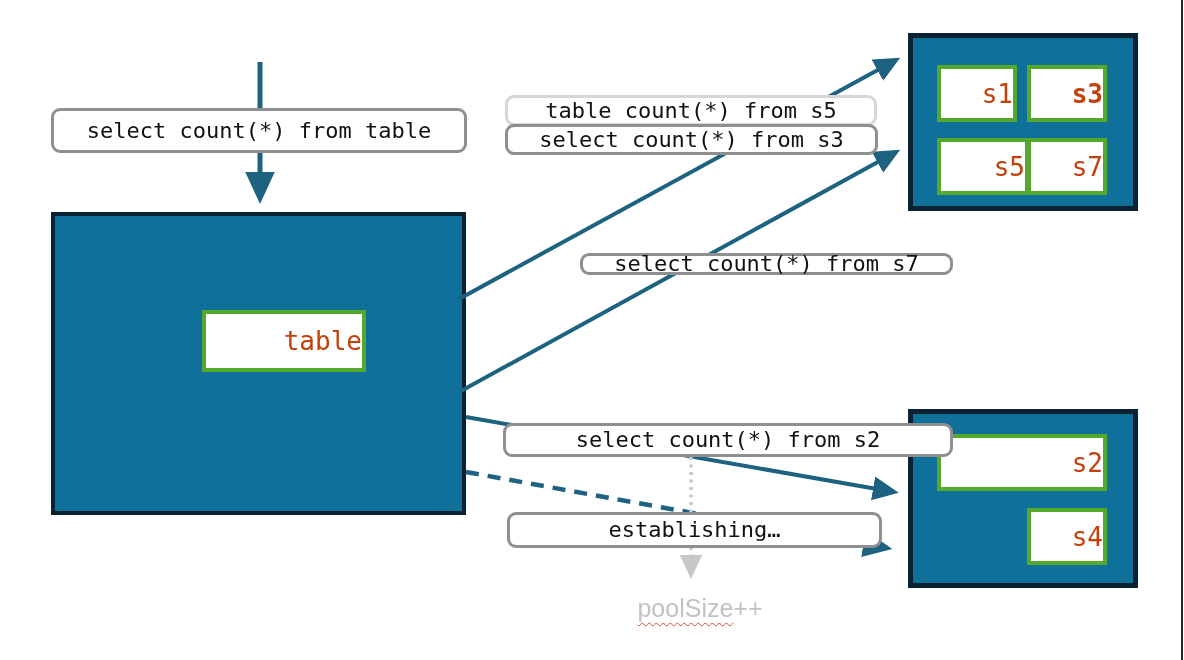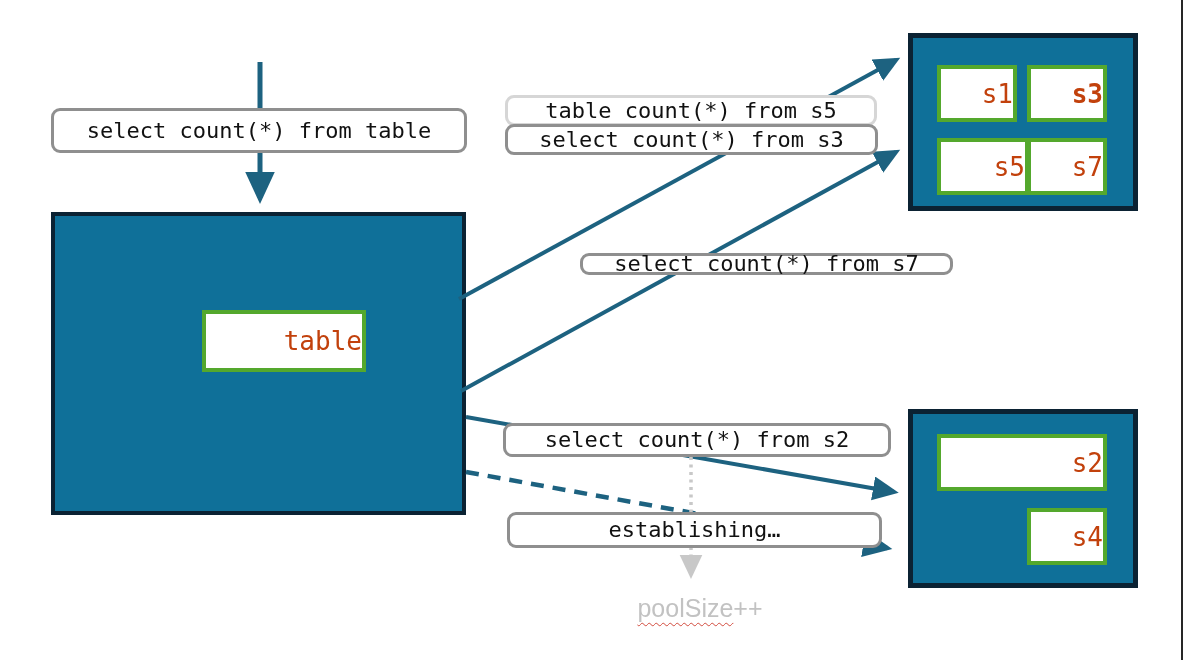--- a/index.html
+++ b/index.html
@@ -102,21 +102,21 @@
     <span>table count(*) from s5</span>
   </div>
   <div class="lbl over" style="left:505px;top:124px;width:373px;height:31px;">
     <span>select count(*) from s3</span>
   </div>
 
   <div class="lbl" style="left:580px;top:253px;width:373px;height:22px;">
     <span>select count(*) from s7</span>
   </div>
 
-  <div class="lbl" style="left:503px;top:423px;width:388px;height:34px;">
+  <div class="lbl" style="left:503px;top:423px;width:450px;height:34px;">
     <span>select count(*) from s2</span>
   </div>
 
   <div class="lbl" style="left:507px;top:512px;width:375px;height:36px;">
     <span>establishing…</span>
   </div>
 
   <div class="poolsize">
     <span class="word">poolSize</span><span>++</span>
   </div>

